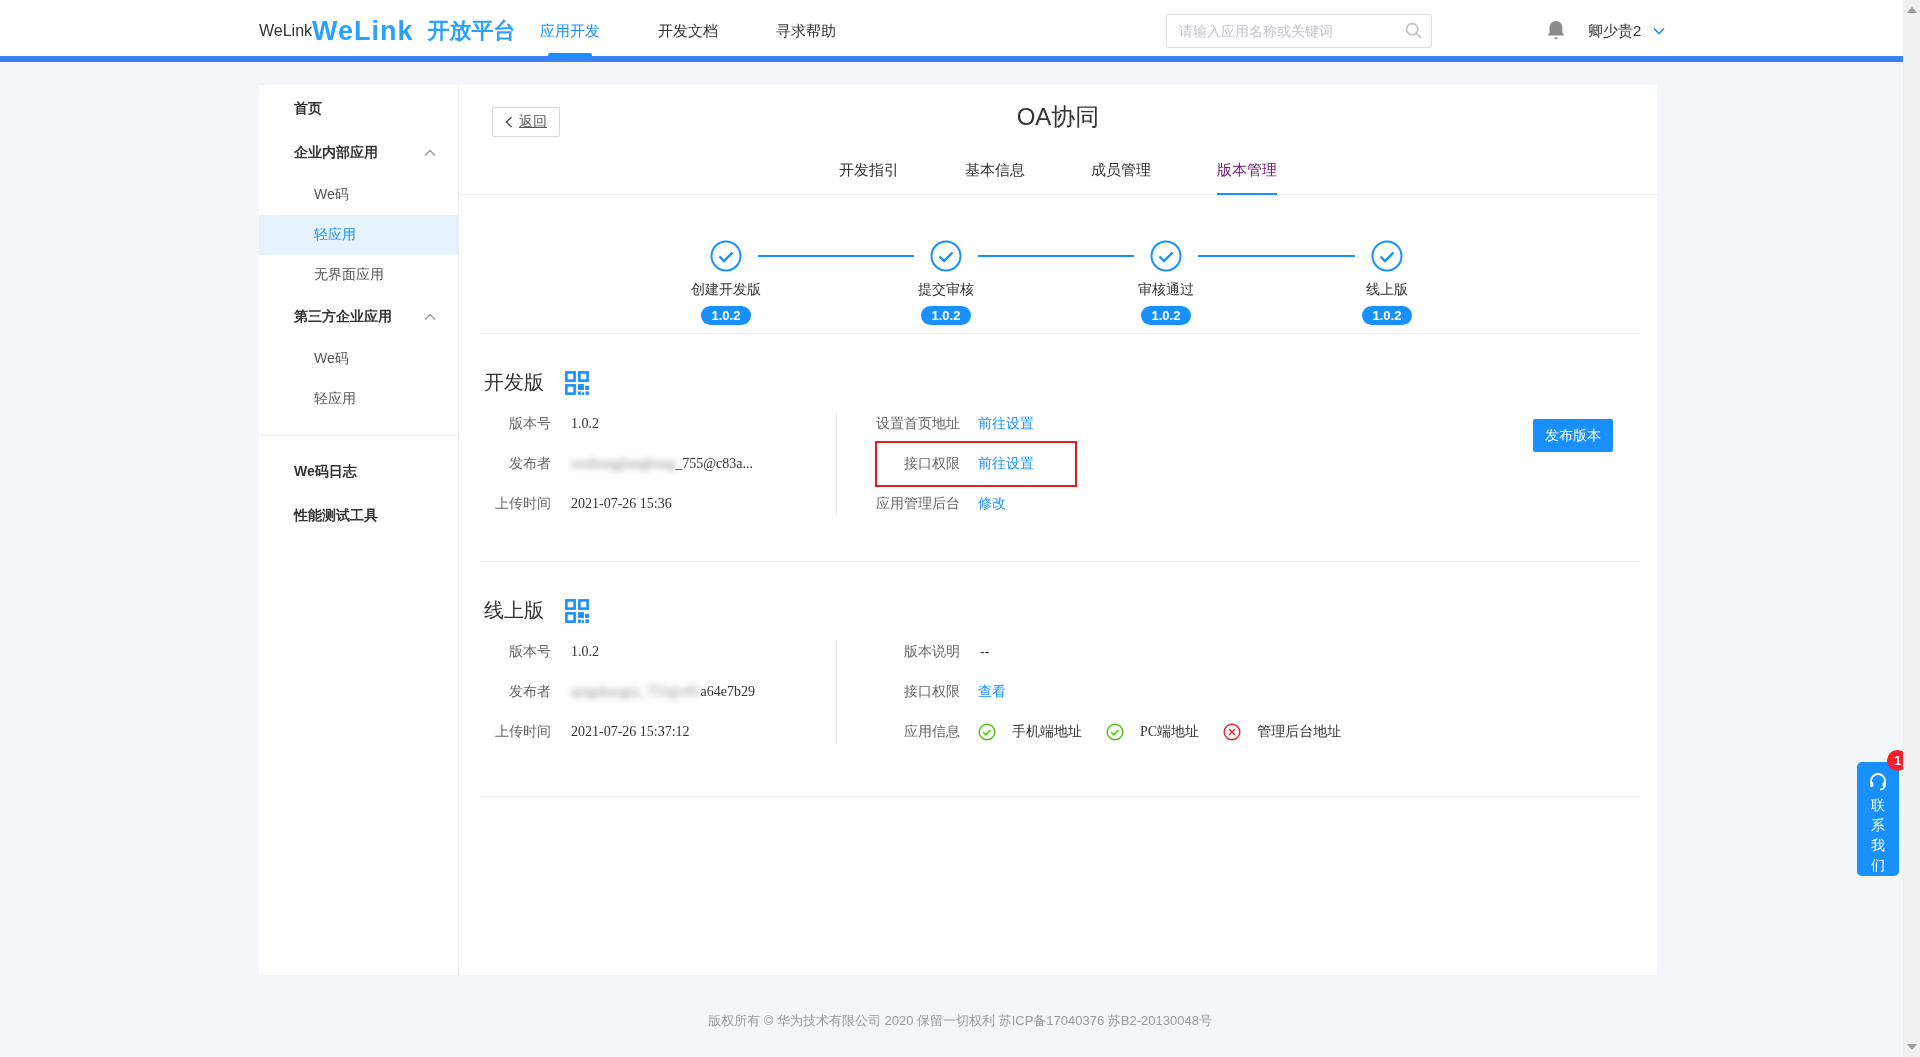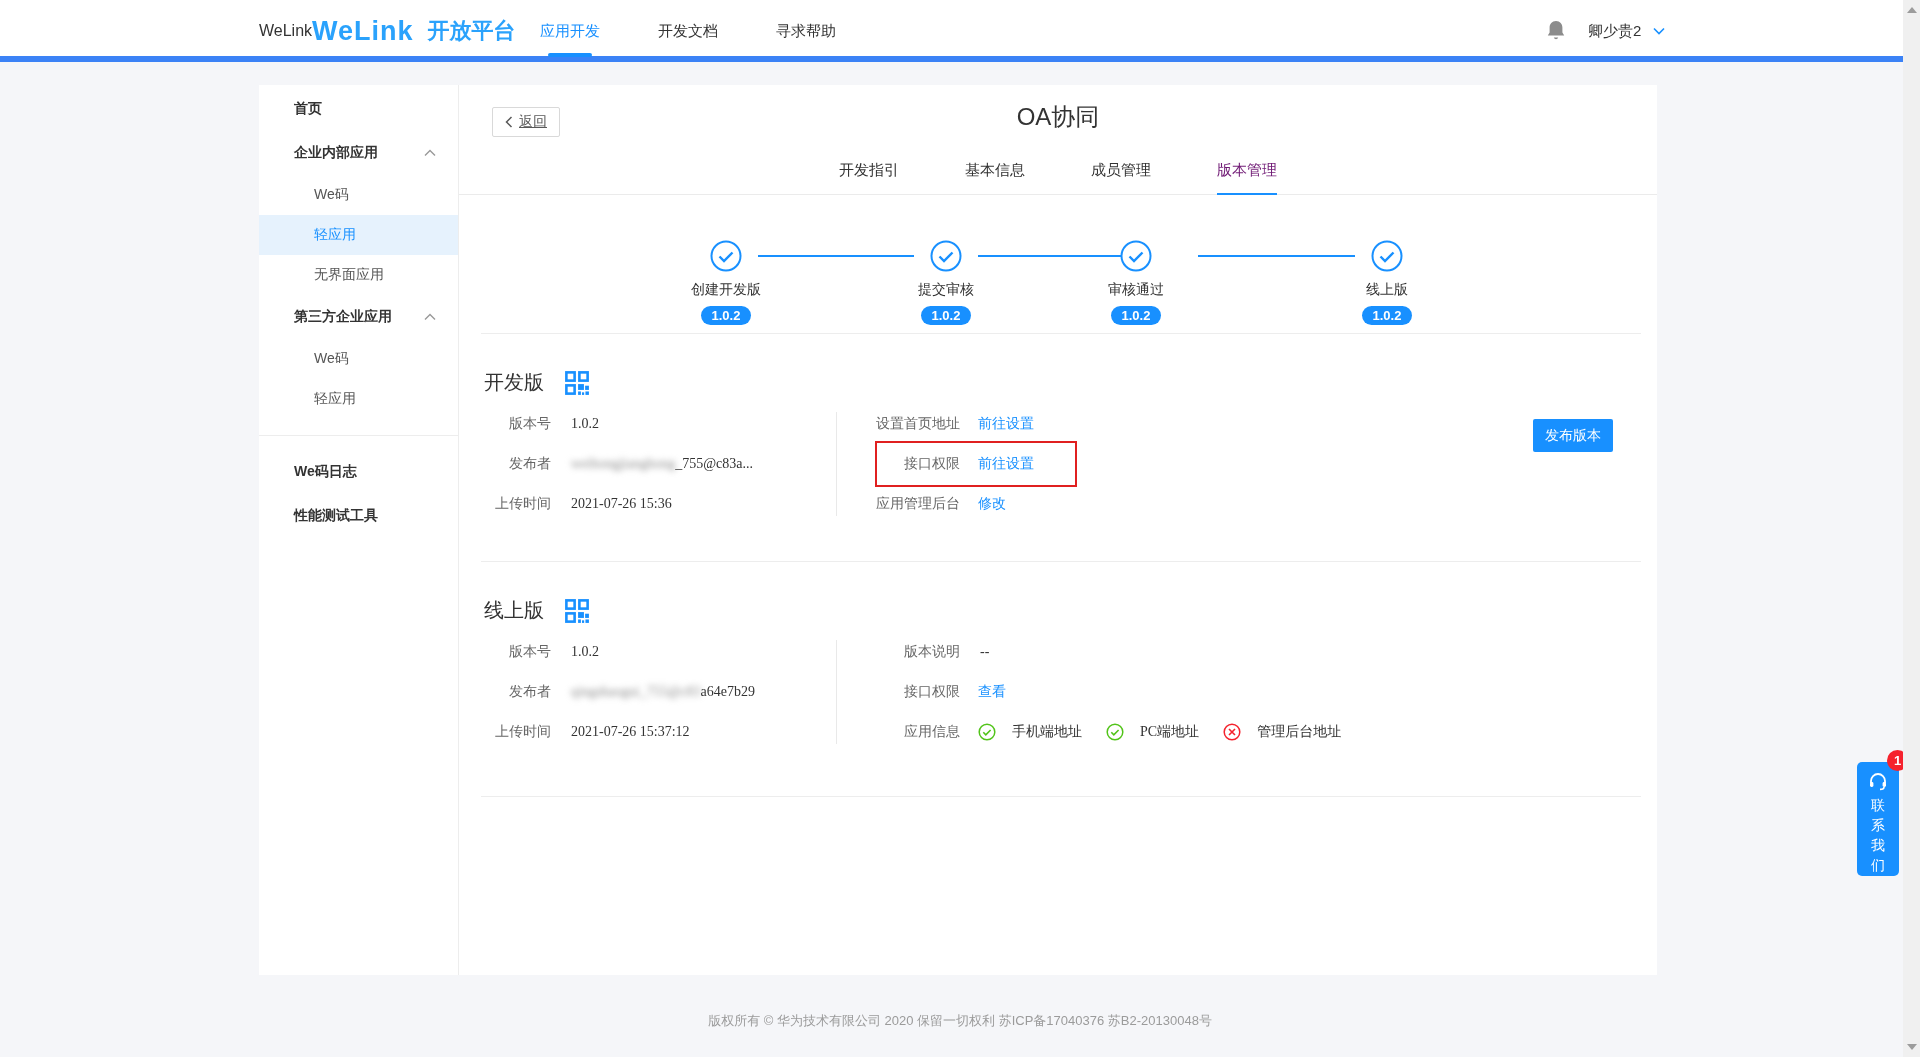--- a/index.html
+++ b/index.html
@@ -109,20 +109,29 @@
   <div class="logo">
     <span>WeLink</span>
     <span class="logo-welink">WeLink</span>
     <span class="logo-suffix">开放平台</span>
   </div>
   <nav class="topnav">
     <div class="topnav-item active">应用开发</div>
     <div class="topnav-item">开发文档</div>
     <div class="topnav-item">寻求帮助</div>
   </nav>
+  <div class="search-box">
+    <input type="text" placeholder="请输入应用名称或关键词" style="">
+    <span class="search-ic">
+      <svg width="17" height="17" viewBox="0 0 17 17">
+          <circle cx="7.2" cy="7.2" r="5.6" fill="none" stroke="#bfbfbf" stroke-width="1.6"></circle>
+          <line x1="11.5" y1="11.5" x2="15.6" y2="15.6" stroke="#bfbfbf" stroke-width="1.6"></line>
+        </svg>
+    </span>
+  </div>
   <span class="bell">
     <svg width="22" height="24" viewBox="0 0 22 24">
         <path d="M11 2c-4 0-6.4 3-6.4 6.6v4.8L2.8 16.5h16.4l-1.8-3.1V8.6C17.4 5 15 2 11 2z" fill="#8c8c8c"></path>
         <path d="M8.8 18.5a2.3 2.3 0 0 0 4.4 0z" fill="#8c8c8c"></path>
       </svg>
   </span>
   <div class="user-menu">
     <span>卿少贵2</span>
     <svg width="12" height="8" viewBox="0 0 12 8">
         <polyline points="1,1.5 6,6.5 11,1.5" fill="none" stroke="#1890ff" stroke-width="1.6"></polyline>
@@ -187,21 +196,21 @@
         <span class="step-badge">1.0.2</span>
       </div>
       <div class="step" style="left:487px;">
         <svg width="32" height="32" viewBox="0 0 32 32">
             <circle cx="16" cy="16" r="14.5" fill="#fff" stroke="#1890ff" stroke-width="2"></circle>
             <path d="M9.5 16.5l4.5 4.5 8.5-8.5" fill="none" stroke="#1890ff" stroke-width="2.4"></path>
           </svg>
         <span class="step-label">提交审核</span>
         <span class="step-badge">1.0.2</span>
       </div>
-      <div class="step" style="left:677px;">
+      <div class="step" style="left:707px;">
         <svg width="32" height="32" viewBox="0 0 32 32">
             <circle cx="16" cy="16" r="14.5" fill="#fff" stroke="#1890ff" stroke-width="2"></circle>
             <path d="M9.5 16.5l4.5 4.5 8.5-8.5" fill="none" stroke="#1890ff" stroke-width="2.4"></path>
           </svg>
         <span class="step-label">审核通过</span>
         <span class="step-badge">1.0.2</span>
       </div>
       <div class="step" style="left:928px;">
         <svg width="32" height="32" viewBox="0 0 32 32">
             <circle cx="16" cy="16" r="14.5" fill="#fff" stroke="#1890ff" stroke-width="2"></circle>

